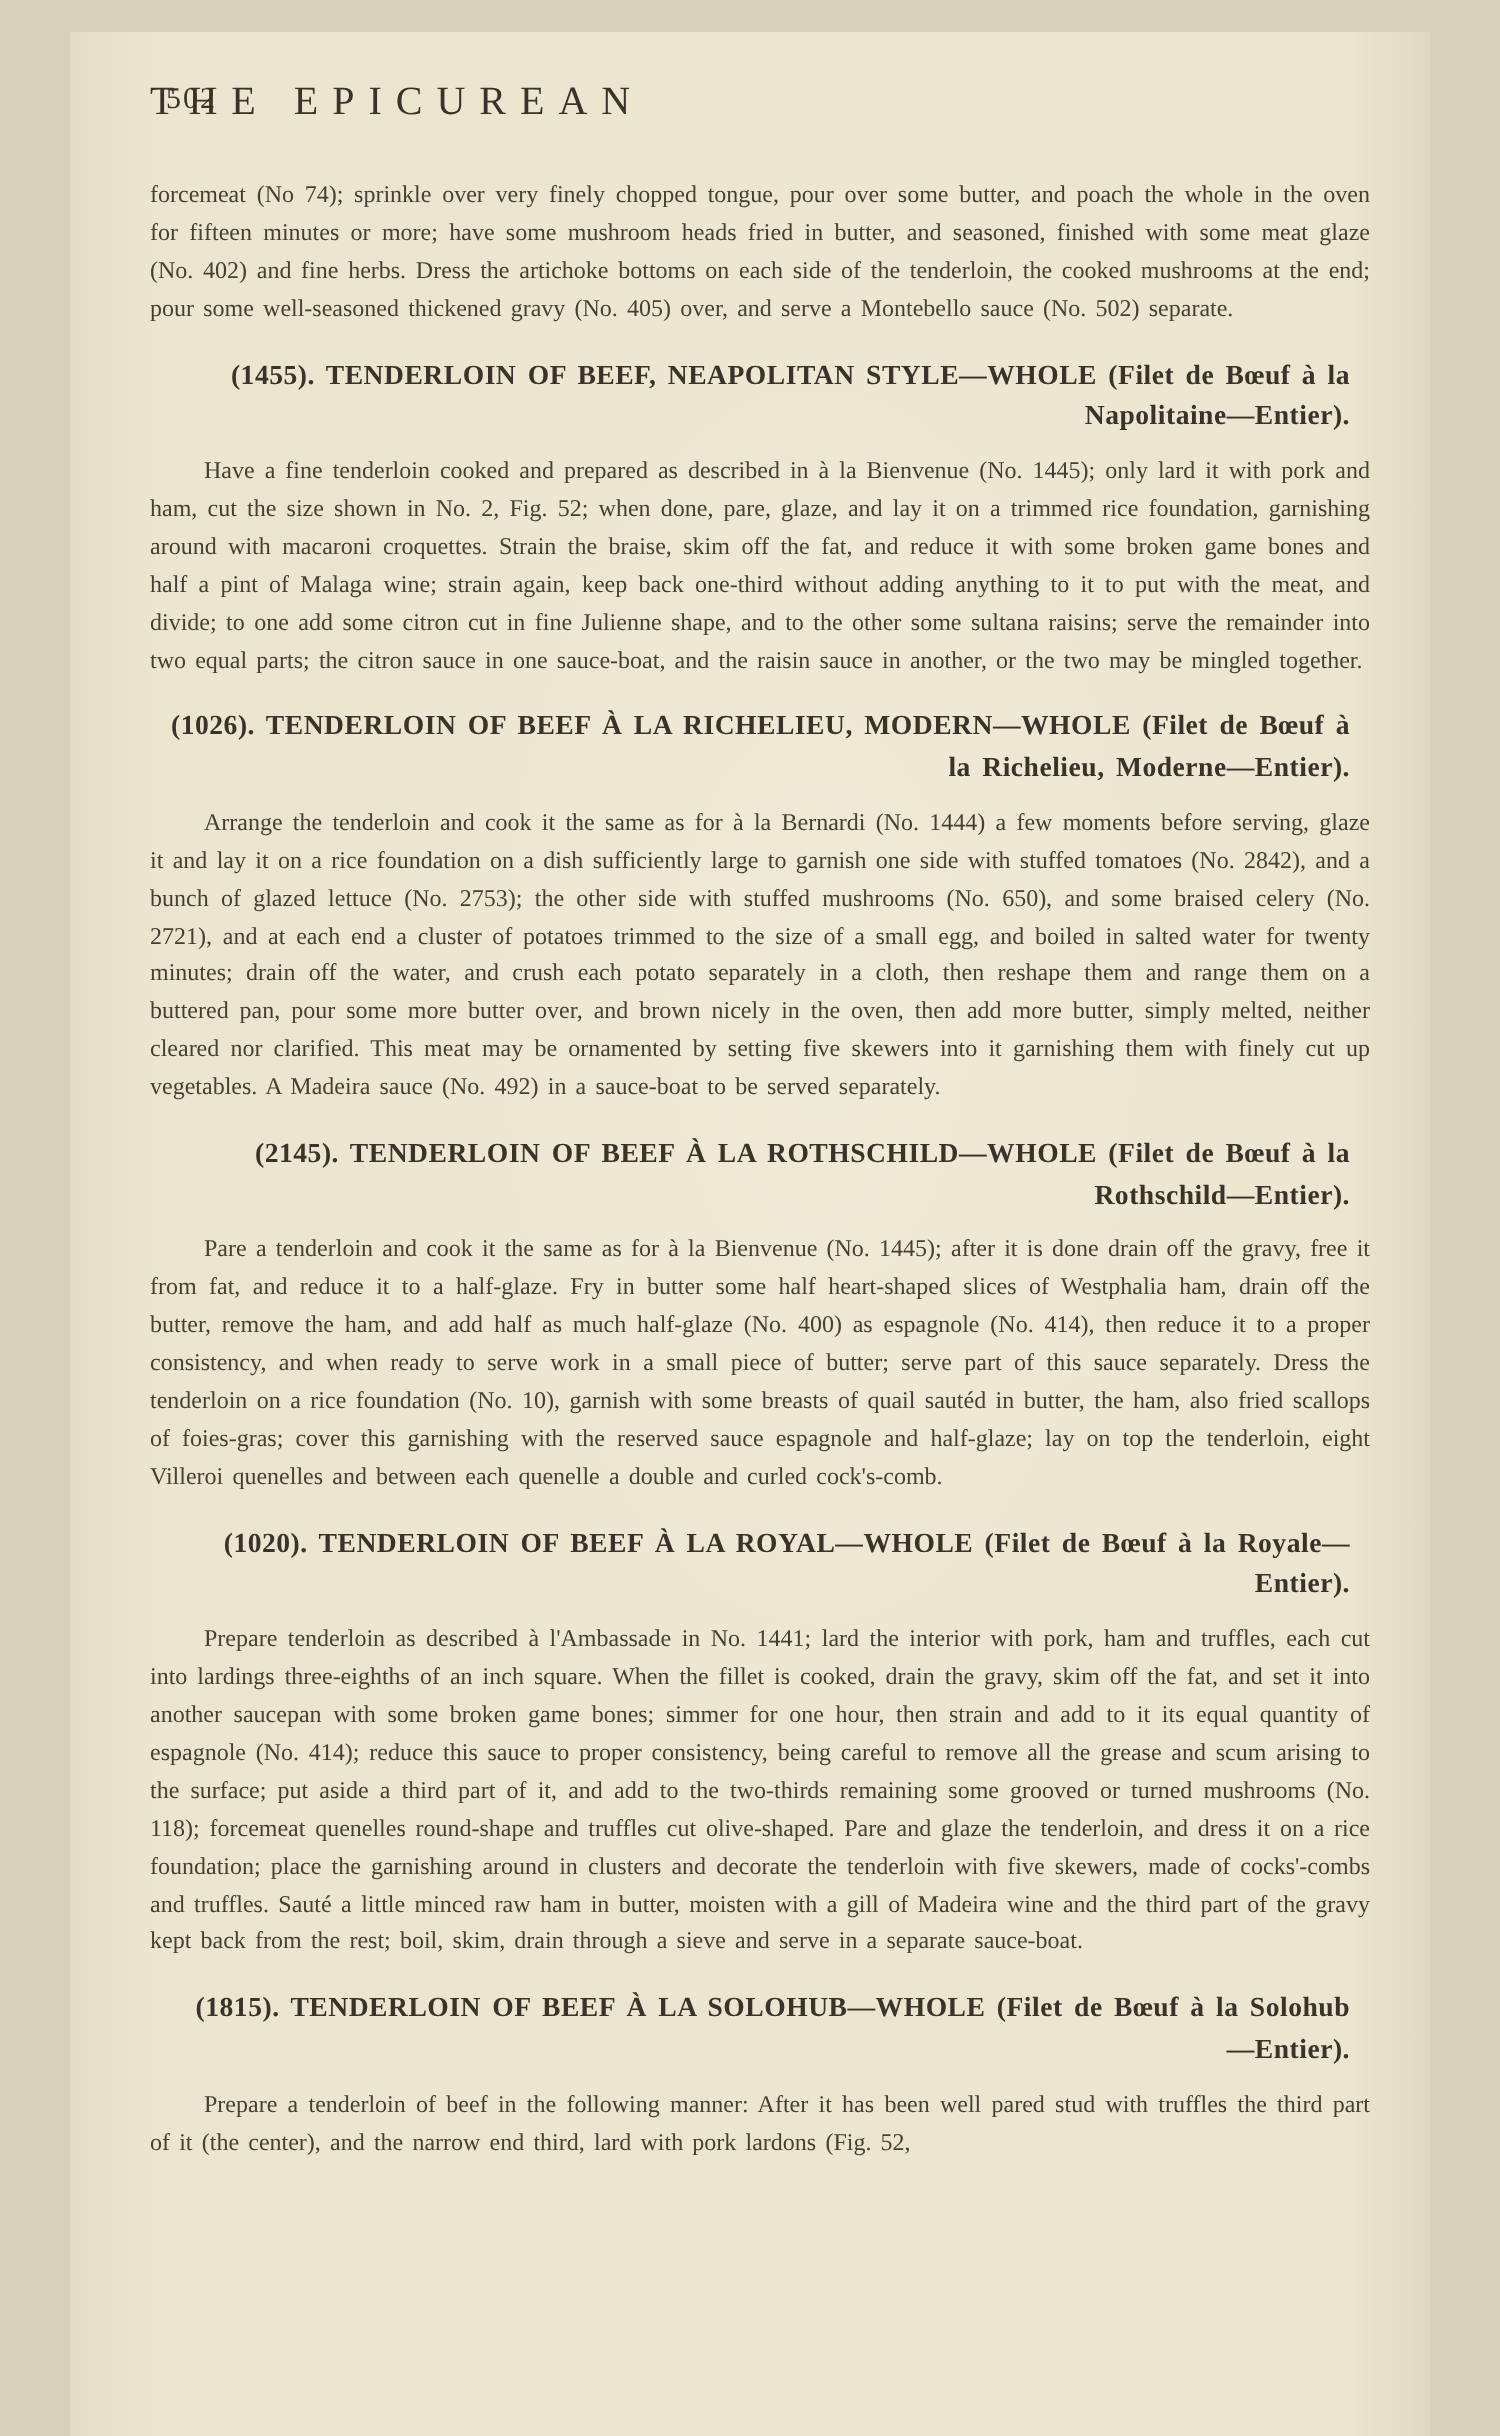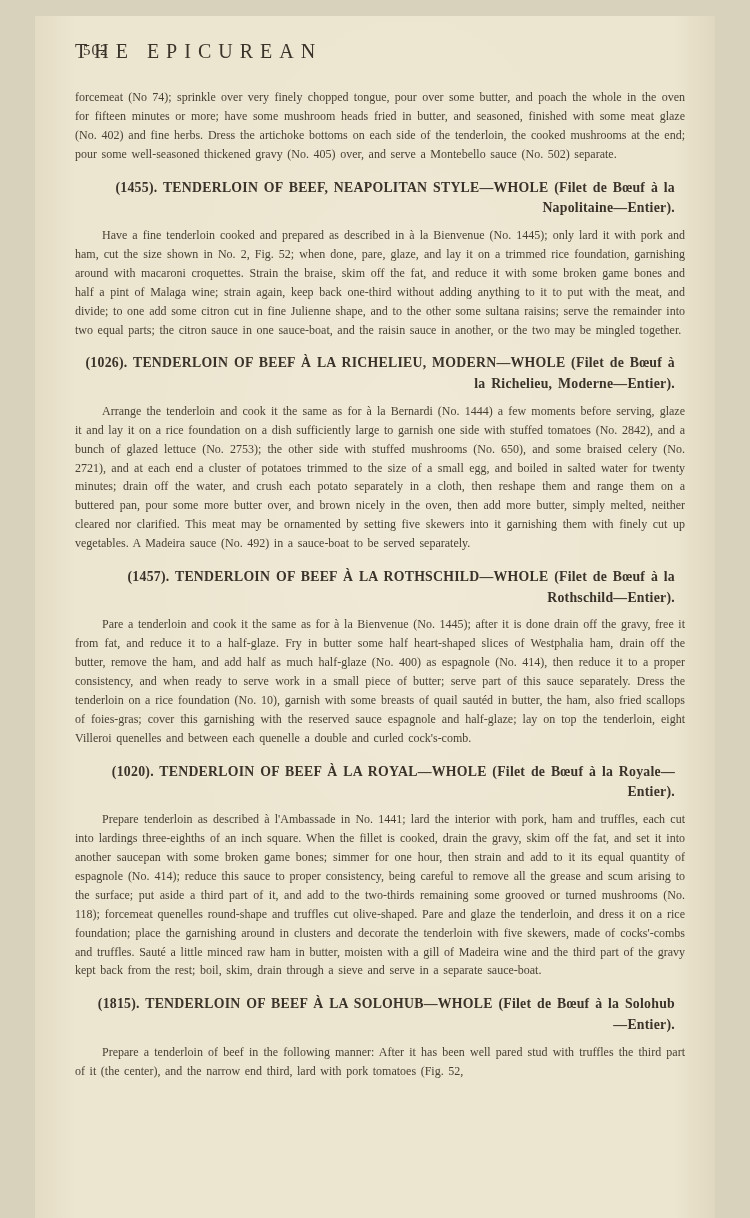--- a/index.html
+++ b/index.html
@@ -66,20 +66,20 @@
   <header class="page-header">
     <span class="page-number">502</span>
     <span class="running-title">THE EPICUREAN</span>
   </header>
   <main class="page-body" id="page-body">
       <div class="body-paragraph">forcemeat (No 74); sprinkle over very finely chopped tongue, pour over some butter, and poach the whole in the oven for fifteen minutes or more; have some mushroom heads fried in butter, and seasoned, finished with some meat glaze (No. 402) and fine herbs. Dress the artichoke bottoms on each side of the tenderloin, the cooked mushrooms at the end; pour some well-seasoned thickened gravy (No. 405) over, and serve a Montebello sauce (No. 502) separate.</div>
       <div class="recipe-heading">(1455). TENDERLOIN OF BEEF, NEAPOLITAN STYLE—WHOLE (Filet de Bœuf à la Napolitaine—Entier).</div>
       <div class="body-paragraph indent">Have a fine tenderloin cooked and prepared as described in à la Bienvenue (No. 1445); only lard it with pork and ham, cut the size shown in No. 2, Fig. 52; when done, pare, glaze, and lay it on a trimmed rice foundation, garnishing around with macaroni croquettes. Strain the braise, skim off the fat, and reduce it with some broken game bones and half a pint of Malaga wine; strain again, keep back one-third without adding anything to it to put with the meat, and divide; to one add some citron cut in fine Julienne shape, and to the other some sultana raisins; serve the remainder into two equal parts; the citron sauce in one sauce-boat, and the raisin sauce in another, or the two may be mingled together.</div>
       <div class="recipe-heading">(1026). TENDERLOIN OF BEEF À LA RICHELIEU, MODERN—WHOLE (Filet de Bœuf à la Richelieu, Moderne—Entier).</div>
       <div class="body-paragraph indent">Arrange the tenderloin and cook it the same as for à la Bernardi (No. 1444) a few moments before serving, glaze it and lay it on a rice foundation on a dish sufficiently large to garnish one side with stuffed tomatoes (No. 2842), and a bunch of glazed lettuce (No. 2753); the other side with stuffed mushrooms (No. 650), and some braised celery (No. 2721), and at each end a cluster of potatoes trimmed to the size of a small egg, and boiled in salted water for twenty minutes; drain off the water, and crush each potato separately in a cloth, then reshape them and range them on a buttered pan, pour some more butter over, and brown nicely in the oven, then add more butter, simply melted, neither cleared nor clarified. This meat may be ornamented by setting five skewers into it garnishing them with finely cut up vegetables. A Madeira sauce (No. 492) in a sauce-boat to be served separately.</div>
-      <div class="recipe-heading">(1457). TENDERLOIN OF BEEF À LA ROTHSCHILD—WHOLE (Filet de Bœuf à la Rothschild—Entier).</div>
+      <div class="recipe-heading">(2145). TENDERLOIN OF BEEF À LA ROTHSCHILD—WHOLE (Filet de Bœuf à la Rothschild—Entier).</div>
       <div class="body-paragraph indent">Pare a tenderloin and cook it the same as for à la Bienvenue (No. 1445); after it is done drain off the gravy, free it from fat, and reduce it to a half-glaze. Fry in butter some half heart-shaped slices of Westphalia ham, drain off the butter, remove the ham, and add half as much half-glaze (No. 400) as espagnole (No. 414), then reduce it to a proper consistency, and when ready to serve work in a small piece of butter; serve part of this sauce separately. Dress the tenderloin on a rice foundation (No. 10), garnish with some breasts of quail sautéd in butter, the ham, also fried scallops of foies-gras; cover this garnishing with the reserved sauce espagnole and half-glaze; lay on top the tenderloin, eight Villeroi quenelles and between each quenelle a double and curled cock's-comb.</div>
       <div class="recipe-heading">(1020). TENDERLOIN OF BEEF À LA ROYAL—WHOLE (Filet de Bœuf à la Royale—Entier).</div>
       <div class="body-paragraph indent">Prepare tenderloin as described à l'Ambassade in No. 1441; lard the interior with pork, ham and truffles, each cut into lardings three-eighths of an inch square. When the fillet is cooked, drain the gravy, skim off the fat, and set it into another saucepan with some broken game bones; simmer for one hour, then strain and add to it its equal quantity of espagnole (No. 414); reduce this sauce to proper consistency, being careful to remove all the grease and scum arising to the surface; put aside a third part of it, and add to the two-thirds remaining some grooved or turned mushrooms (No. 118); forcemeat quenelles round-shape and truffles cut olive-shaped. Pare and glaze the tenderloin, and dress it on a rice foundation; place the garnishing around in clusters and decorate the tenderloin with five skewers, made of cocks'-combs and truffles. Sauté a little minced raw ham in butter, moisten with a gill of Madeira wine and the third part of the gravy kept back from the rest; boil, skim, drain through a sieve and serve in a separate sauce-boat.</div>
       <div class="recipe-heading">(1815). TENDERLOIN OF BEEF À LA SOLOHUB—WHOLE (Filet de Bœuf à la Solohub—Entier).</div>
-      <div class="body-paragraph indent">Prepare a tenderloin of beef in the following manner: After it has been well pared stud with truffles the third part of it (the center), and the narrow end third, lard with pork tomatoes (Fig. 52,</div>
+      <div class="body-paragraph indent">Prepare a tenderloin of beef in the following manner: After it has been well pared stud with truffles the third part of it (the center), and the narrow end third, lard with pork lardons (Fig. 52,</div>
     </main>
 </div>
 
 </body></html>

